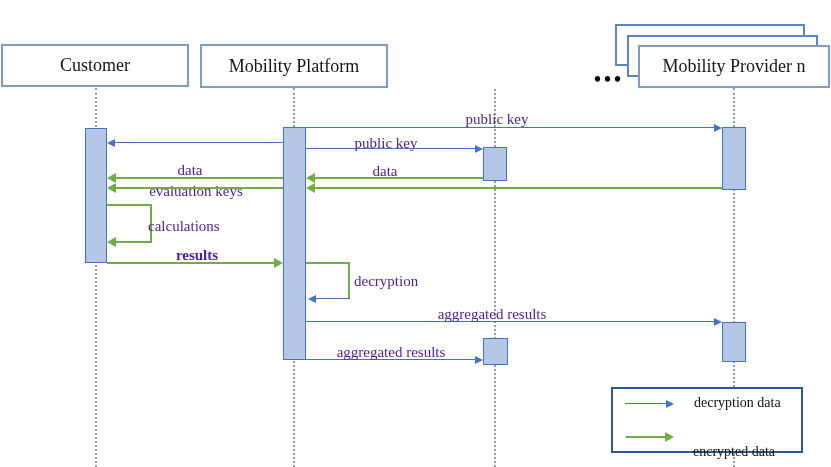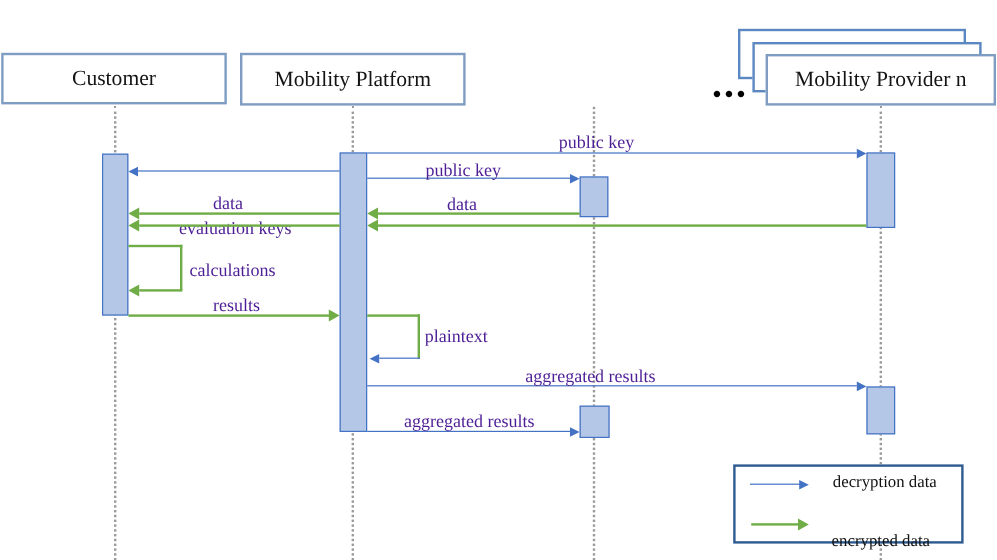--- a/index.html
+++ b/index.html
@@ -95,31 +95,31 @@
   <div class="head l-green" style="left:306px;top:183px;"></div>
   <div class="hline-green" style="left:116px;top:187px;width:167px;"></div>
   <div class="head l-green" style="left:107px;top:183px;"></div>
   <div class="msg-label" style="left:190px;top:162px;">data</div>
   <div class="msg-label" style="left:385px;top:163px;">data</div>
 
   <div class="hline-green" style="left:107px;top:204px;width:45px;"></div>
   <div class="vline-green" style="left:150px;top:204px;height:38px;"></div>
   <div class="hline-green" style="left:116px;top:241px;width:36px;"></div>
   <div class="head l-green" style="left:107px;top:237px;"></div>
-  <div class="msg-label anchor-left" style="left:158px;top:218px;">calculations</div>
+  <div class="msg-label anchor-left" style="left:148px;top:218px;">calculations</div>
 
   <div class="hline-green" style="left:107px;top:262px;width:168px;"></div>
   <div class="head r-green" style="left:274px;top:258px;"></div>
-  <div class="msg-label" style="left:197px;top:247px;">results</div>
+  <div class="msg-label" style="left:197px;top:247px;font-weight:bold;">results</div>
 
   <div class="hline-green" style="left:306px;top:262px;width:44px;"></div>
   <div class="vline-green" style="left:348px;top:262px;height:37px;"></div>
   <div class="hline-blue" style="left:316px;top:298px;width:34px;"></div>
   <div class="head l-blue" style="left:308px;top:295px;"></div>
-  <div class="msg-label anchor-left" style="left:354px;top:273px;">plaintext</div>
+  <div class="msg-label anchor-left" style="left:354px;top:273px;">decryption</div>
 
   <div class="hline-blue" style="left:306px;top:321px;width:408px;"></div>
   <div class="head r-blue" style="left:714px;top:318px;"></div>
   <div class="msg-label" style="left:492px;top:306px;">aggregated results</div>
 
   <div class="hline-blue" style="left:306px;top:359px;width:169px;"></div>
   <div class="head r-blue" style="left:475px;top:356px;"></div>
   <div class="msg-label" style="left:391px;top:344px;">aggregated results</div>
 
   <div class="legend"></div>

